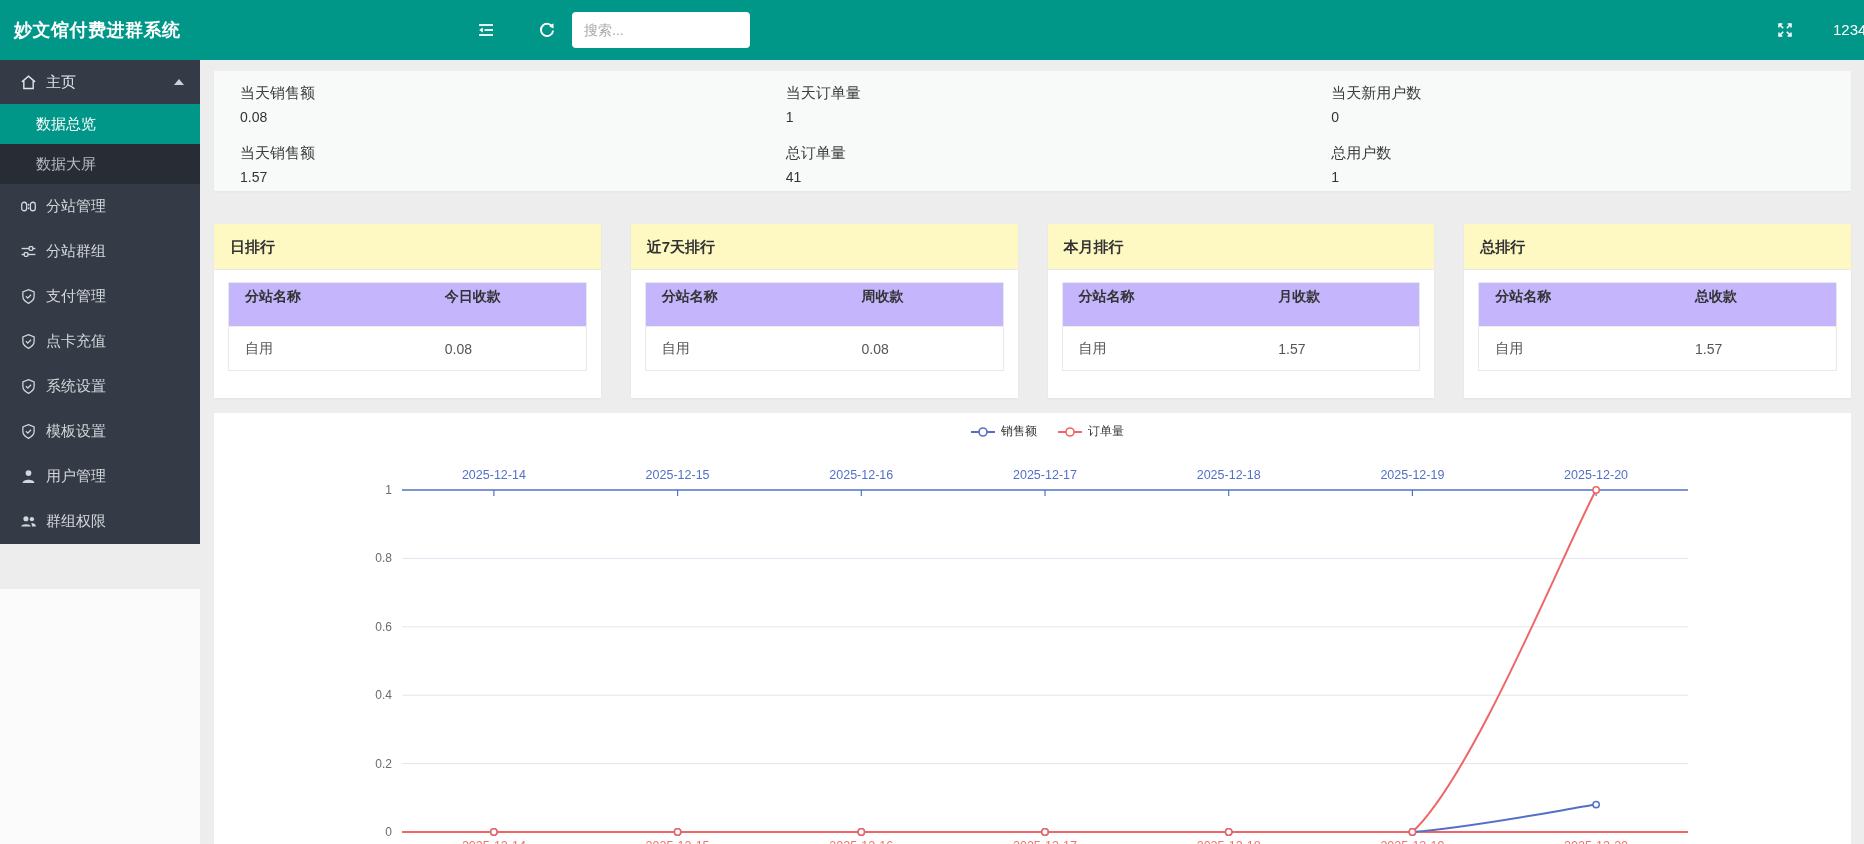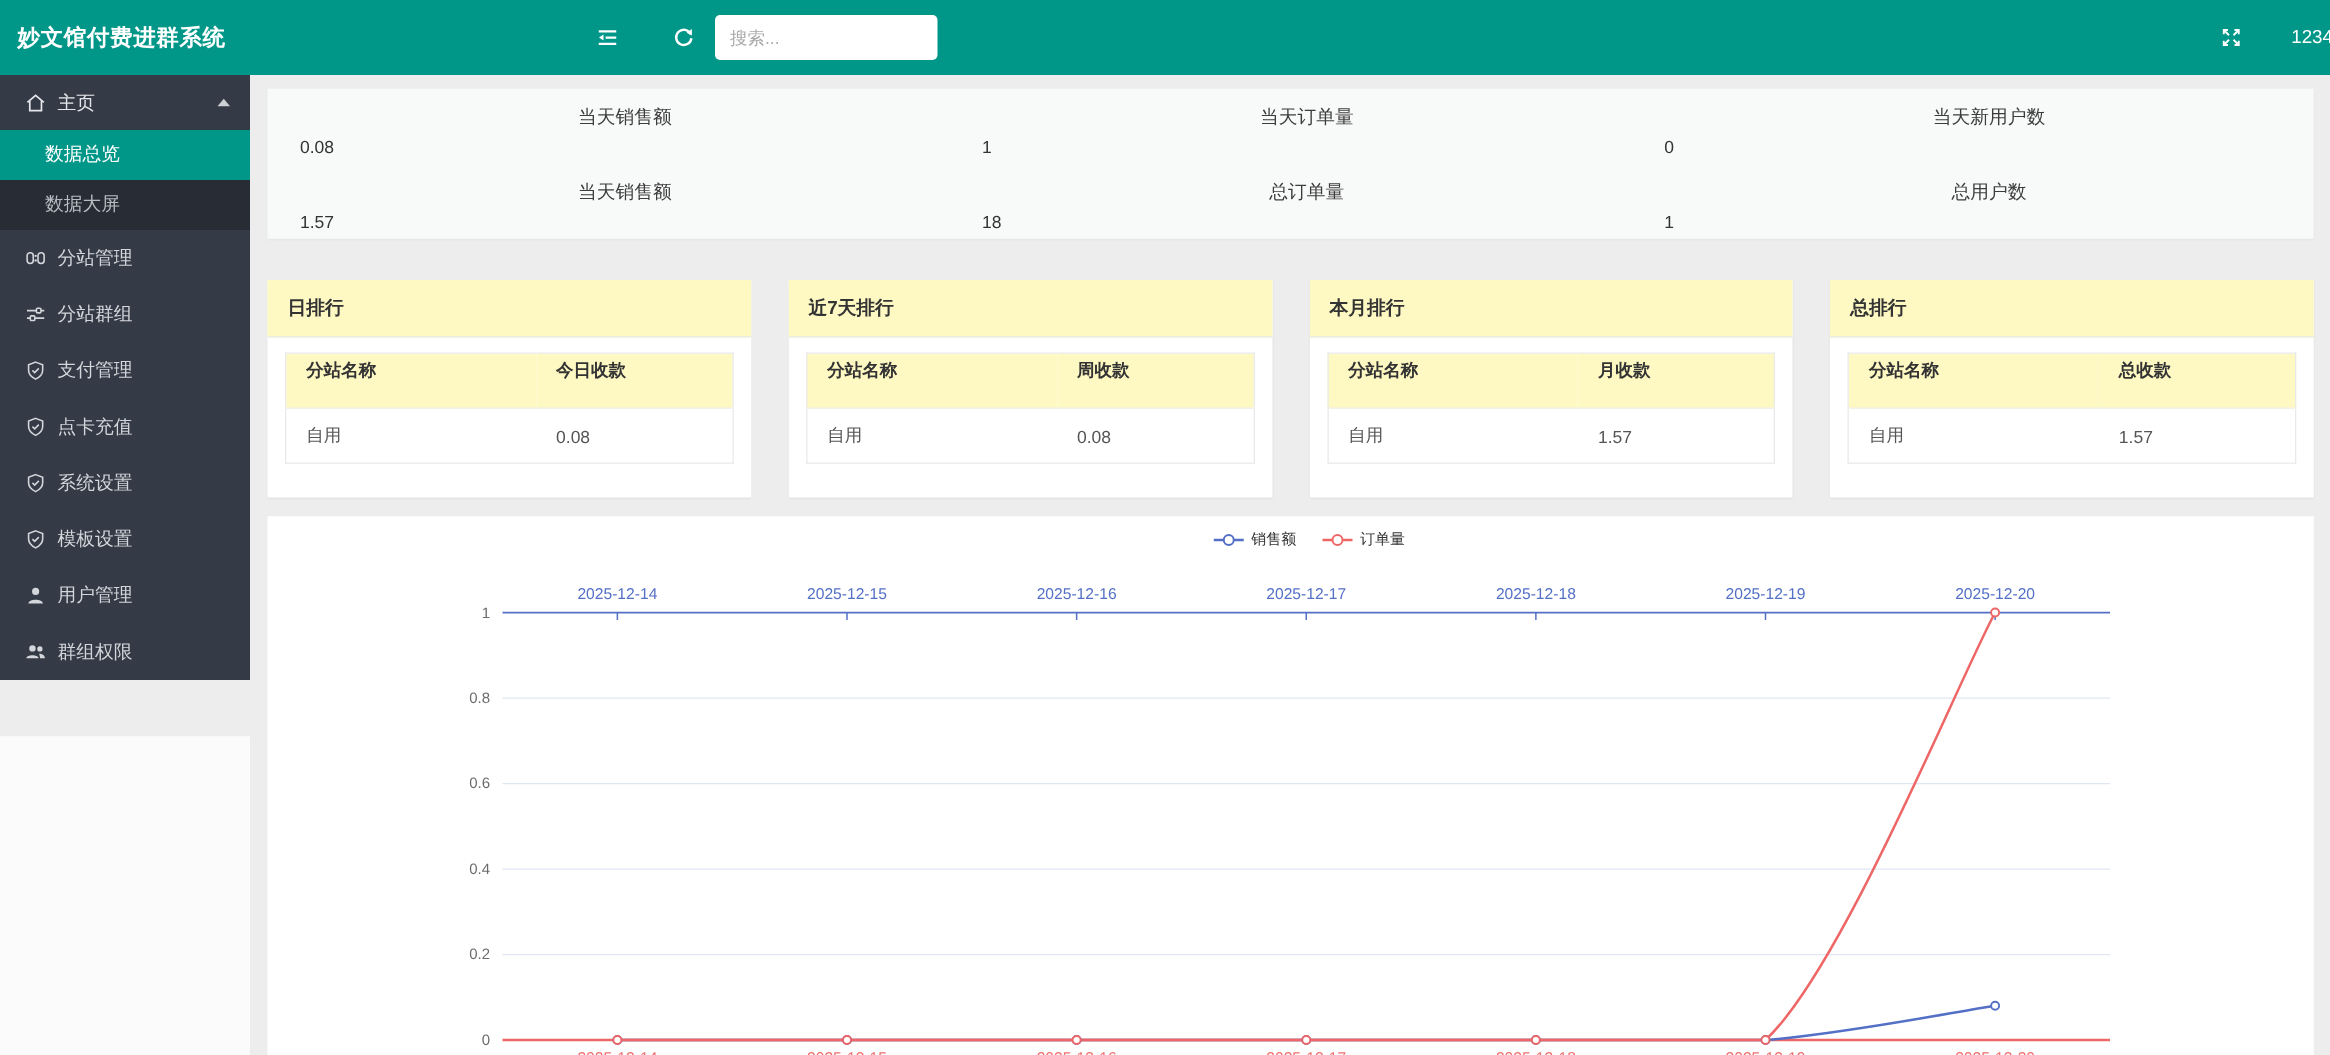--- a/index.html
+++ b/index.html
@@ -27,29 +27,29 @@
   .submenu{background:#272c35;}
   .submenu-item{height:40px;line-height:40px;padding-left:36px;font-size:15px;color:#b7bbc2;cursor:pointer;}
   .submenu-item.active{background:#009688;color:#ffffff;}
   .side-item{height:45px;display:flex;align-items:center;padding-left:20px;color:#d3d6da;font-size:15px;cursor:pointer;box-sizing:border-box;}
   .side-item .ic{width:17px;height:17px;margin-right:9px;flex:none;}
   .ic svg{display:block;width:100%;height:100%;}
   .below-side{position:absolute;left:0;top:589px;width:200px;height:255px;background:#fbfbfc;}
   
   .stats-panel{position:absolute;left:214px;top:71px;width:1637px;height:120px;background:#f8f9f9;display:grid;grid-template-columns:1fr 1fr 1fr;grid-template-rows:1fr 1fr;box-shadow:0 1px 2px rgba(0,0,0,.04);}
   .stat-cell{padding:13px 0 0 26px;}
-  .stat-label{font-size:15px;color:#3c3c3c;margin-bottom:6px;text-align:center;}
+  .stat-label{font-size:15px;color:#3c3c3c;margin-bottom:6px;}
   .stat-value{font-size:14px;color:#333;}
   
   .cards-row{position:absolute;left:214px;top:224px;width:1637px;display:flex;gap:30px;}
   .rank-card{flex:1;height:174px;background:#fff;box-shadow:0 1px 2px rgba(0,0,0,.05);box-sizing:border-box;}
   .rank-card .hd{height:46px;line-height:46px;padding-left:16px;background:#fef9c3;border-bottom:1px solid #e8e9ea;font-size:15px;font-weight:bold;color:#333;box-sizing:border-box;}
   .rank-card .bd{padding:12px 14px;}
   .rank-table{width:100%;border-collapse:collapse;border:1px solid #e9e9e9;font-size:14px;table-layout:fixed;}
-  .rank-table th{width:56%;background:#fef9c3;font-weight:bold;color:#333;text-align:left;height:44px;padding:0 0 16px 16px;box-sizing:border-box;}
+  .rank-table th{width:56%;background:#c4b5fd;font-weight:bold;color:#333;text-align:left;height:44px;padding:0 0 16px 16px;box-sizing:border-box;}
   .rank-table th.c2{width:44%;}
   .rank-table td{height:44px;padding:0 0 0 16px;color:#555;background:#fff;border-top:1px solid #eee;box-sizing:border-box;}
   
   .chart-panel{position:absolute;left:214px;top:413px;width:1637px;height:431px;background:#fff;overflow:hidden;}
   .legend{position:absolute;left:833px;top:10px;transform:translateX(-50%);display:flex;gap:20px;align-items:center;}
   .legend-item{display:flex;align-items:center;gap:5px;font-size:12px;color:#333;cursor:pointer;white-space:nowrap;}
   #chart-svg{position:absolute;left:0;top:0;}
 </style>
 </head>
 <body>
@@ -214,21 +214,21 @@
   <div class="stat-cell">
     <div class="stat-label">当天新用户数</div>
     <div class="stat-value">0</div>
   </div>
   <div class="stat-cell">
     <div class="stat-label">当天销售额</div>
     <div class="stat-value">1.57</div>
   </div>
   <div class="stat-cell">
     <div class="stat-label">总订单量</div>
-    <div class="stat-value">18</div>
+    <div class="stat-value">41</div>
   </div>
   <div class="stat-cell">
     <div class="stat-label">总用户数</div>
     <div class="stat-value">1</div>
   </div>
 </div>
 
 <div class="cards-row">
 
   <div class="rank-card">

